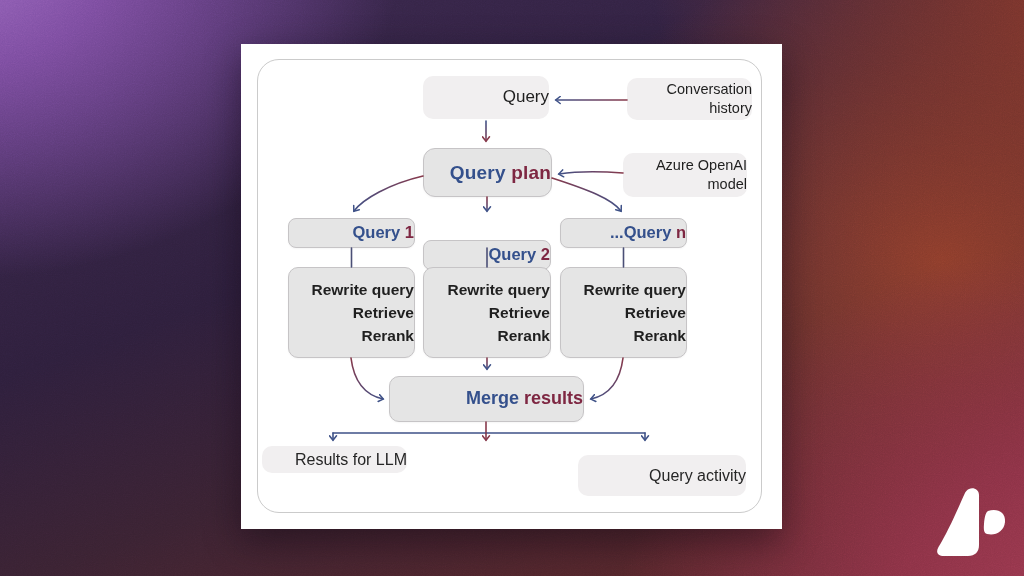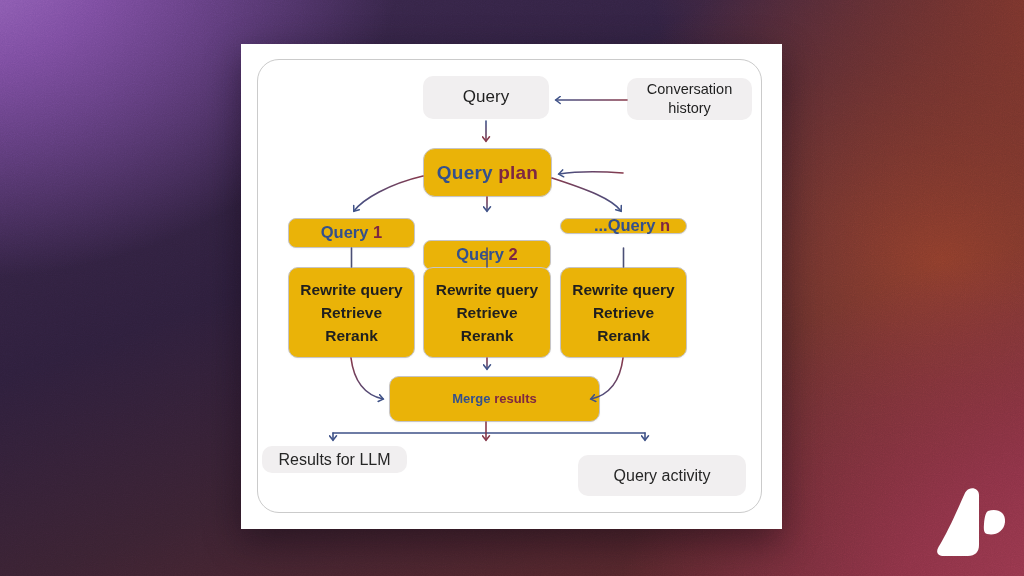--- a/index.html
+++ b/index.html
@@ -18,25 +18,25 @@
   .grain{position:absolute;inset:0;mix-blend-mode:overlay;opacity:.85;pointer-events:none;}
   .card{
     position:absolute;left:241px;top:44px;width:541px;height:485px;
     background:#ffffff;box-shadow:0 12px 34px rgba(10,5,15,.45);
   }
   .frame{
     position:absolute;left:16px;top:15px;width:505px;height:454px;
     border:1.5px solid #cbcbcb;border-radius:22px;
   }
   .node{
-    position:absolute;display:flex;flex-direction:column;align-items:center;justify-content:center;
+    position:absolute;display:flex;flex-direction:column;align-items:flex-end;justify-content:center;
     text-align:center;color:#1f1f1f;line-height:1.32;
   }
   .gray{background:#f1eff0;border-radius:10px;}
-  .white{background:#eab308;border:1.5px solid #c6c4c6;border-radius:10px;box-shadow:0 1px 2px rgba(0,0,0,.04);}
+  .white{background:#e5e5e5;border:1.5px solid #c6c4c6;border-radius:10px;box-shadow:0 1px 2px rgba(0,0,0,.04);}
   .t-plain{font-size:17px;}
   .t-small{font-size:14.5px;}
   .t-body{font-size:15.5px;font-weight:600;line-height:1.5;}
   .t-bottom{font-size:16px;color:#262626;}
   .t-head{font-size:19px;font-weight:700;letter-spacing:.2px;}
   .t-sub{font-size:16.5px;font-weight:700;}
   .blue{color:#34508c;}
   .maroon{color:#7e2742;}
   .arrows{position:absolute;left:0;top:0;pointer-events:none;}
   .logo{position:absolute;right:17px;bottom:16px;}
@@ -66,48 +66,52 @@
 
     <div class="node gray t-small" style="left:386px;top:34px;width:125px;height:42px;">
       <span>Conversation</span>
       <span>history</span>
     </div>
 
     <div class="node white t-head" style="left:182px;top:104px;width:129px;height:49px;border-radius:12px;">
       <span><span class="blue">Query </span><span class="maroon">plan</span></span>
     </div>
 
+    <div class="node gray t-small" style="left:382px;top:109px;width:124px;height:44px;">
+      <span>Azure OpenAI</span>
+      <span>model</span>
+    </div>
 
     <div class="node white t-sub" style="left:47px;top:174px;width:127px;height:30px;border-radius:8px;">
       <span><span class="blue">Query </span><span class="maroon">1</span></span>
     </div>
     <div class="node white t-sub" style="left:182px;top:174px;width:128px;height:30px;border-radius:8px;margin-top:22px;">
       <span><span class="blue">Query </span><span class="maroon">2</span></span>
     </div>
-    <div class="node white t-sub" style="left:319px;top:174px;width:127px;height:16px;border-radius:8px;padding-left:17px;">
+    <div class="node white t-sub" style="left:319px;top:174px;width:127px;height:30px;border-radius:8px;padding-left:17px;">
       <span><span class="blue">...Query </span><span class="maroon">n</span></span>
     </div>
 
     <div class="node white t-body" style="left:47px;top:223px;width:127px;height:91px;">
       <span>Rewrite query</span>
       <span>Retrieve</span>
       <span>Rerank</span>
     </div>
     <div class="node white t-body" style="left:182px;top:223px;width:128px;height:91px;">
       <span>Rewrite query</span>
       <span>Retrieve</span>
       <span>Rerank</span>
     </div>
     <div class="node white t-body" style="left:319px;top:223px;width:127px;height:91px;">
       <span>Rewrite query</span>
       <span>Retrieve</span>
       <span>Rerank</span>
     </div>
 
-    <div class="node white" style="left:148px;top:332px;width:211px;height:46px;font-size:13px;font-weight:700;">
+    <div class="node white" style="left:148px;top:332px;width:195px;height:46px;font-size:18px;font-weight:700;">
       <span><span class="blue">Merge </span><span class="maroon">results</span></span>
     </div>
 
     <div class="node gray t-bottom" style="left:21px;top:402px;width:145px;height:27px;">
       <span>Results for LLM</span>
     </div>
     <div class="node gray t-bottom" style="left:329px;top:411px;width:168px;height:41px;margin-left:8px;">
       <span>Query activity</span>
     </div>
 

